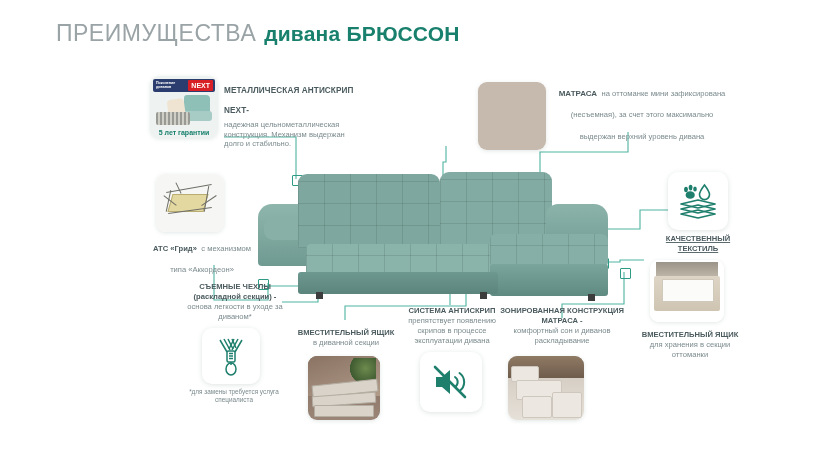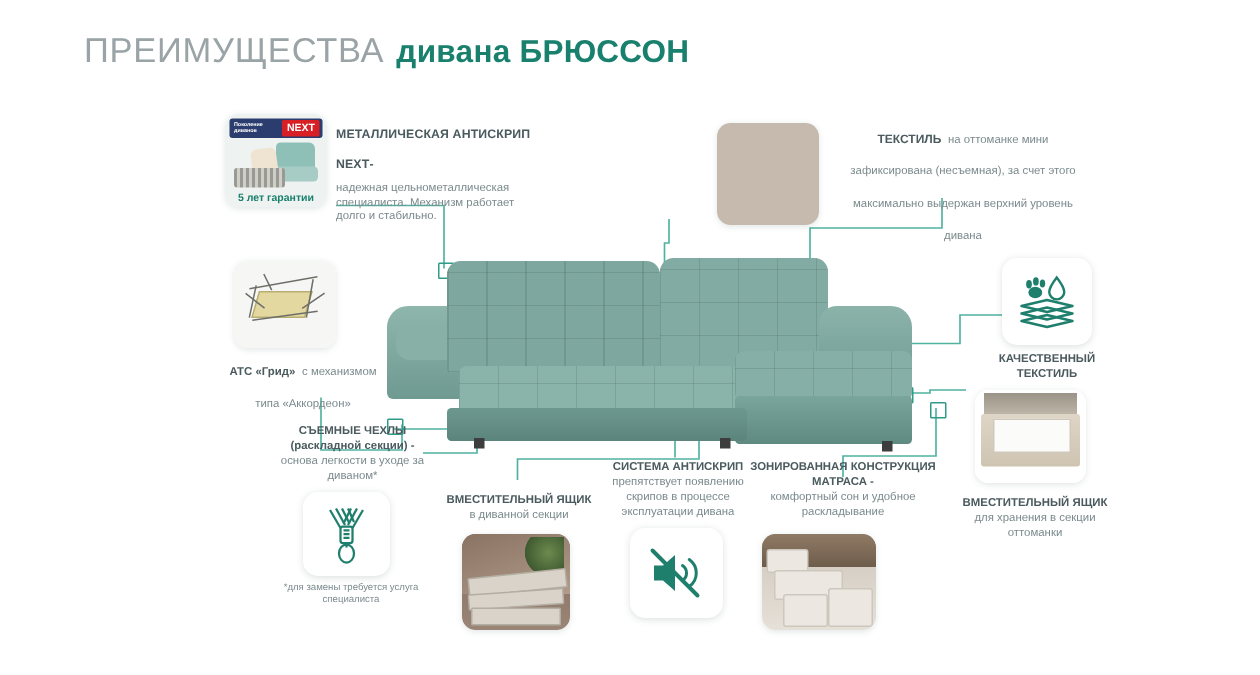--- a/index.html
+++ b/index.html
@@ -181,21 +181,21 @@
         <div class="nc-back"></div>
           <div class="nc-seat"></div>
         <div class="nc-cush"></div>
           <div class="nc-mech"></div>
       </div>
       <div class="next-guar">5 лет гарантии</div>
     </div>
   </div>
   <div class="callout c-left" style="left:224px;top:78px;width:130px;line-height:1.28;">
     <span class="hd" style="font-size:8.2px;letter-spacing:.1px;">МЕТАЛЛИЧЕСКАЯ АНТИСКРИП NEXT</span><span class="hd" style="font-size:8.2px;">-</span>
-    <div class="bd" style="font-size:7.6px;margin-top:1px;">надежная цельнометаллическая специалиста. Механизм работает долго и стабильно.</div>
+    <div class="bd" style="font-size:7.6px;margin-top:1px;">надежная цельнометаллическая конструкция. Механизм выдержан долго и стабильно.</div>
   </div>
 
   <div class="tile" style="left:156px;top:174px;width:68px;height:58px;">
     <div class="inner">
       <div class="grid-bg"></div>
       <div class="gy" style="left:14px;top:20px;width:34px;height:16px;transform:skewX(-16deg);"></div>
       <div class="gl" style="left:10px;top:14px;width:46px;height:1.4px;transform:rotate(-10deg);"></div>
       <div class="gl" style="left:12px;top:36px;width:44px;height:1.4px;transform:rotate(-8deg);"></div>
       <div class="gl" style="left:12px;top:16px;width:1.4px;height:22px;transform:rotate(12deg);"></div>
       <div class="gl" style="left:50px;top:12px;width:1.4px;height:26px;transform:rotate(10deg);"></div>
@@ -230,41 +230,41 @@
     <div class="bd" style="font-size:6.4px;">*для замены требуется услуга специалиста</div>
   </div>
 
   <div class="tile" style="left:478px;top:82px;width:68px;height:68px;">
     <div class="inner">
         <div class="quilt"></div>
       </div>
   </div>
 
   <div class="callout c-center" style="left:558px;top:80px;width:168px;line-height:1.34;">
-    <span class="hd" style="font-size:8px;">ТЕКСТИЛЬ</span>
+    <span class="hd" style="font-size:8px;">МАТРАСА</span>
     <span class="bd" style="font-size:7.6px;">на оттоманке мини зафиксирована (несъемная), за счет этого максимально выдержан верхний уровень дивана</span>
   </div>
 
   <div class="icontile" style="left:668px;top:172px;width:60px;height:58px;">
     <svg width="40" height="38" viewBox="0 0 40 38">
       <g fill="#1f7f6d">
         <ellipse cx="8" cy="7.5" rx="1.9" ry="2.8"></ellipse>
         <ellipse cx="12.6" cy="5.6" rx="1.9" ry="2.8"></ellipse>
         <ellipse cx="17" cy="7" rx="1.8" ry="2.6"></ellipse>
         <ellipse cx="12.2" cy="13" rx="4.6" ry="3.8"></ellipse>
       </g>
       <path d="M26.5,3 C26.5,3 31.5,9.5 31.5,12.6 A5,5 0 0 1 21.5,12.6 C21.5,9.5 26.5,3 26.5,3 Z" fill="none" stroke="#1f7f6d" stroke-width="1.6"></path>
       <g fill="none" stroke="#1f7f6d" stroke-width="1.7" stroke-linejoin="round">
         <path d="M3,22 L20,18 L37,22 L20,26 Z"></path>
         <path d="M3,27 L20,23 L37,27 L20,31 Z"></path>
         <path d="M3,32 L20,28 L37,32 L20,36 Z"></path>
       </g>
     </svg>
   </div>
-  <div class="callout c-center" style="left:650px;top:234px;width:96px;line-height:1.3;">
+  <div class="callout c-center" style="left:650px;top:234px;width:96px;line-height:1.3;text-decoration:underline;">
     <div class="hd" style="font-size:7.6px;">КАЧЕСТВЕННЫЙ ТЕКСТИЛЬ</div>
   </div>
 
   <div class="callout c-center" style="left:290px;top:328px;width:112px;line-height:1.3;">
     <div class="hd" style="font-size:7.6px;">ВМЕСТИТЕЛЬНЫЙ ЯЩИК</div>
     <div class="bd" style="font-size:7.6px;">в диванной секции</div>
   </div>
   <div class="tile" style="left:308px;top:356px;width:72px;height:64px;">
     <div class="inner">
       <div class="boxp">
@@ -287,21 +287,21 @@
       <g fill="none" stroke="#1f7f6d" stroke-width="2" stroke-linecap="round">
         <path d="M24,13 A6,6 0 0 1 24,23"></path>
         <path d="M28.5,9 A11,11 0 0 1 28.5,27"></path>
       </g>
       <path d="M4,3 L34,33" stroke="#1f7f6d" stroke-width="2.6" stroke-linecap="round"></path>
     </svg>
   </div>
 
   <div class="callout c-center" style="left:500px;top:306px;width:124px;line-height:1.3;">
     <div class="hd" style="font-size:7.6px;">ЗОНИРОВАННАЯ КОНСТРУКЦИЯ МАТРАСА -</div>
-    <div class="bd" style="font-size:7.6px;">комфортный сон и удобное раскладывание</div>
+    <div class="bd" style="font-size:7.6px;">комфортный сон и диванов раскладывание</div>
   </div>
   <div class="tile" style="left:508px;top:356px;width:76px;height:64px;">
     <div class="inner">
       <div class="mat">
         <div class="back"></div>
         <div class="pc" style="left:3px;top:10px;width:26px;height:14px;"></div>
         <div class="pc" style="left:8px;top:24px;width:44px;height:18px;"></div>
         <div class="pc" style="left:14px;top:40px;width:28px;height:20px;"></div>
         <div class="pc" style="left:44px;top:36px;width:28px;height:24px;"></div>
       </div>

